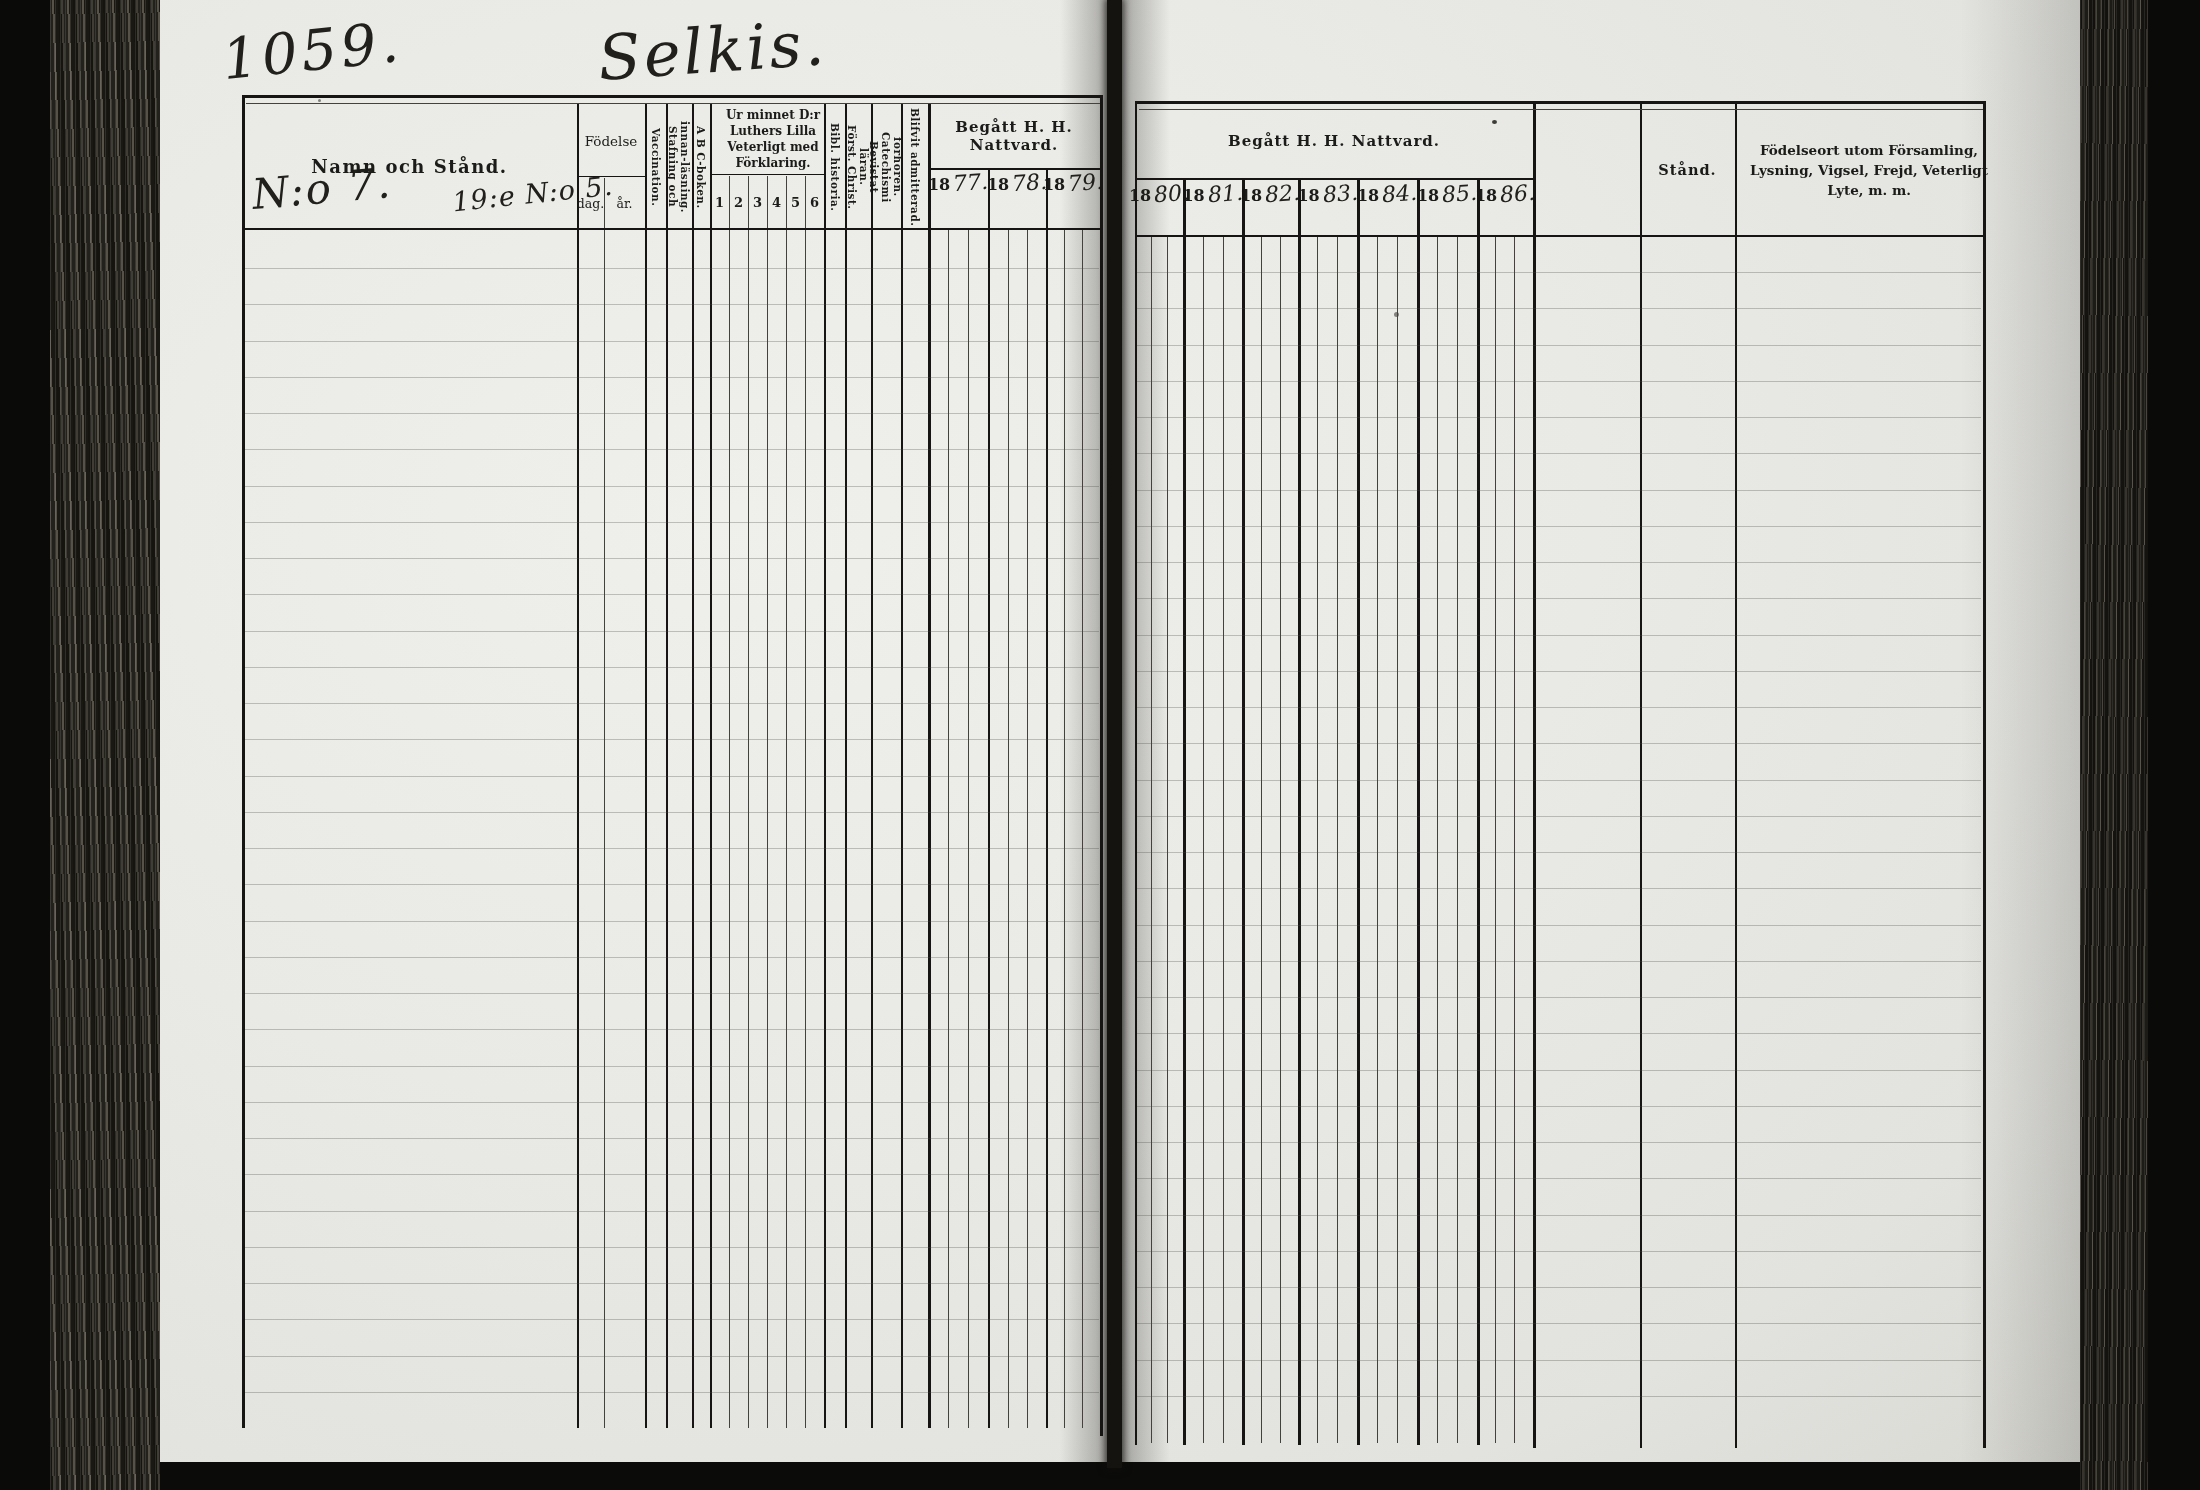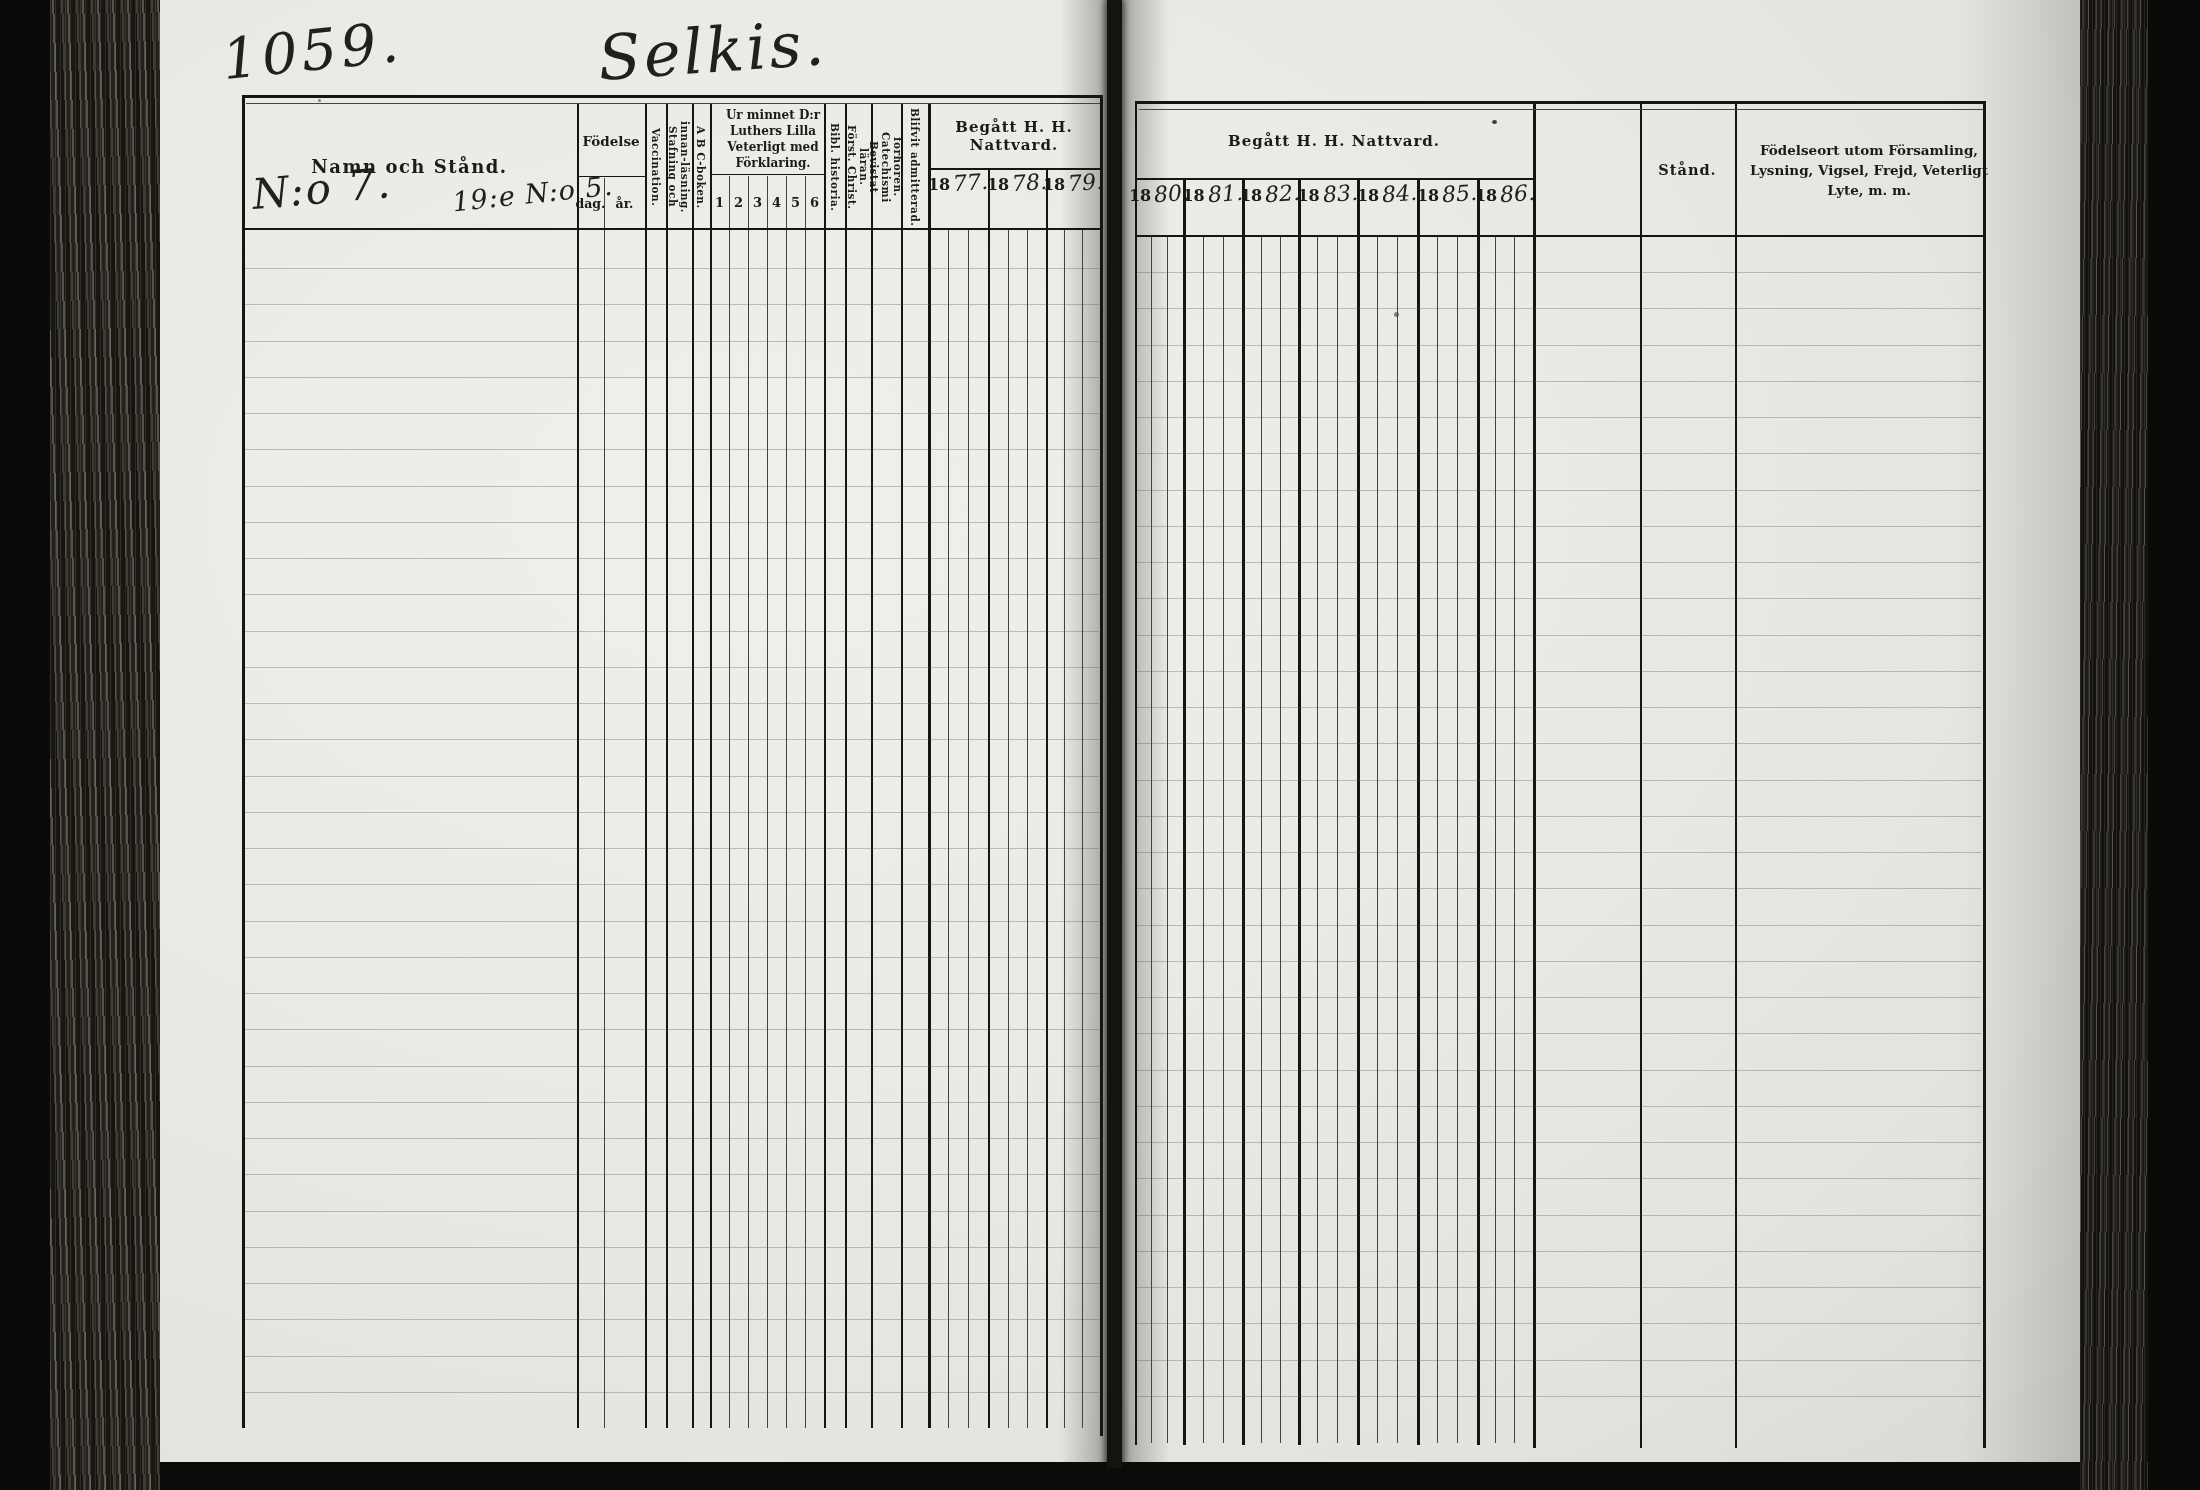--- a/index.html
+++ b/index.html
@@ -33,21 +33,21 @@
   .rule{position:absolute;background:#161513;}
   .rule.thin{background:#43423d;}
   .rule.faint{background:rgba(74,73,66,.30);height:1px;}
   
   .cell{position:absolute;display:flex;align-items:center;justify-content:center;text-align:center;}
   .vcell{position:absolute;display:flex;align-items:center;justify-content:center;}
   .vtext{writing-mode:vertical-lr;text-orientation:mixed;font-size:10.5px;line-height:12px;
          letter-spacing:.5px;white-space:normal;text-align:center;}
   .lbl-big{font-weight:bold;font-size:18px;letter-spacing:1.5px;}
   .lbl-group{font-size:15px;letter-spacing:1px;font-weight:bold;}
-  .lbl-sub{font-size:12.5px;font-weight:bold;}
+  .lbl-sub{font-size:12.5px;font-weight:normal;}
   .lbl-digit{font-size:13px;font-weight:bold;}
   .lbl-cat{font-size:12px;line-height:16px;font-weight:bold;padding:0 6px;}
   .lbl-wide{font-size:13.5px;line-height:20px;font-weight:bold;padding:0 10px;}
   .year-cell{display:flex;align-items:baseline;justify-content:center;gap:1px;}
   .year-printed{font-size:16px;font-weight:bold;}
   .year-written{font-family:"DejaVu Serif","Liberation Serif",serif;font-style:italic;
                 font-size:22px;color:#21201d;transform:rotate(-4deg);margin-left:2px;}
   
   .hand{position:absolute;font-style:italic;color:#21201d;white-space:nowrap;}
   .hw-pageno{font-size:56px;transform:rotate(-6deg);letter-spacing:4px;}

